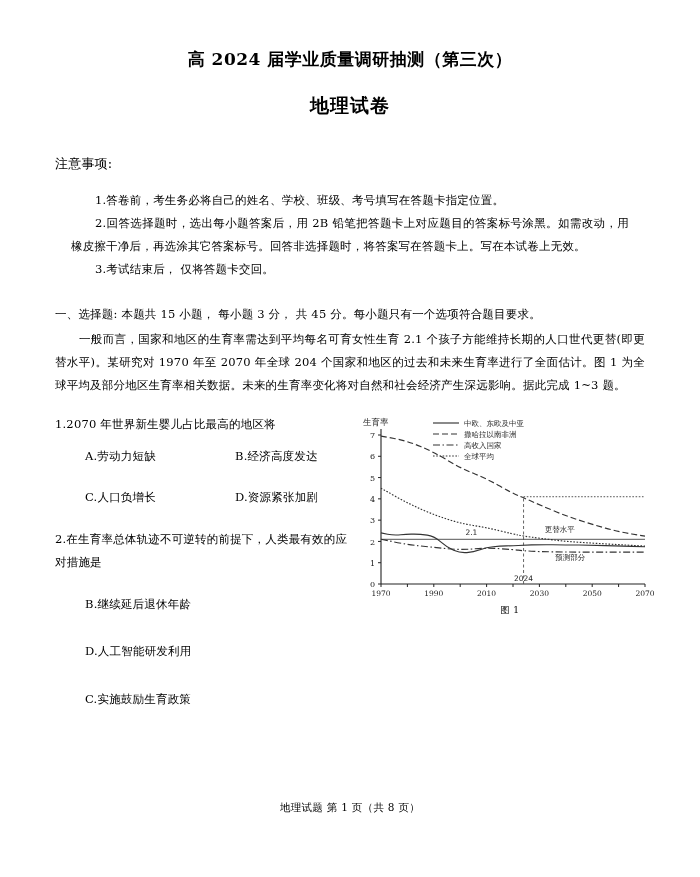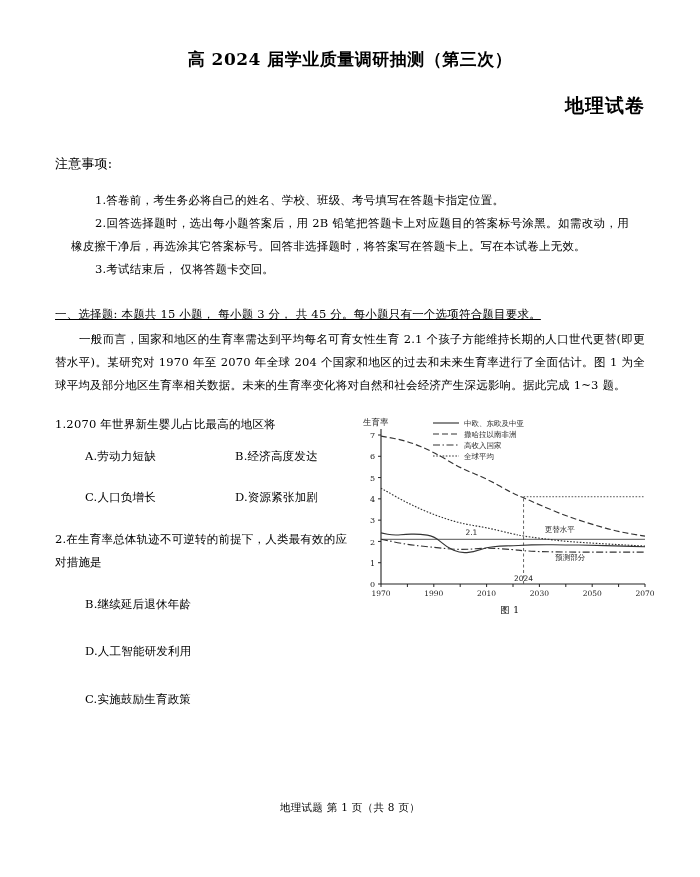--- a/index.html
+++ b/index.html
@@ -26,21 +26,21 @@
 
   
   .title-main {
     text-align: center;
     font-size: 17px;
     font-weight: bold;
     letter-spacing: 0.5px;
     margin: 10px 0 0 0;
   }
   .title-sub {
-    text-align: right;
+    text-align: center;
     font-size: 19px;
     font-weight: bold;
     letter-spacing: 1px;
     margin: 22px 0 0 0;
   }
 
   
   .notice-head {
     font-size: 13px;
     margin-top: 36px;
@@ -59,21 +59,20 @@
     text-align: justify;
   }
   .notice-item:first-child { margin-top: 10px; }
 
   
   .section-head {
     font-size: 11.5px;
     line-height: 2.0;
     margin-top: 22px;
     letter-spacing: 0.2px;
-    text-decoration: underline;
   }
 
   
   .passage {
     font-size: 11.5px;
     line-height: 2.0;
     text-indent: 24px;
     text-align: justify;
     letter-spacing: 0.2px;
     margin-top: 2px;

